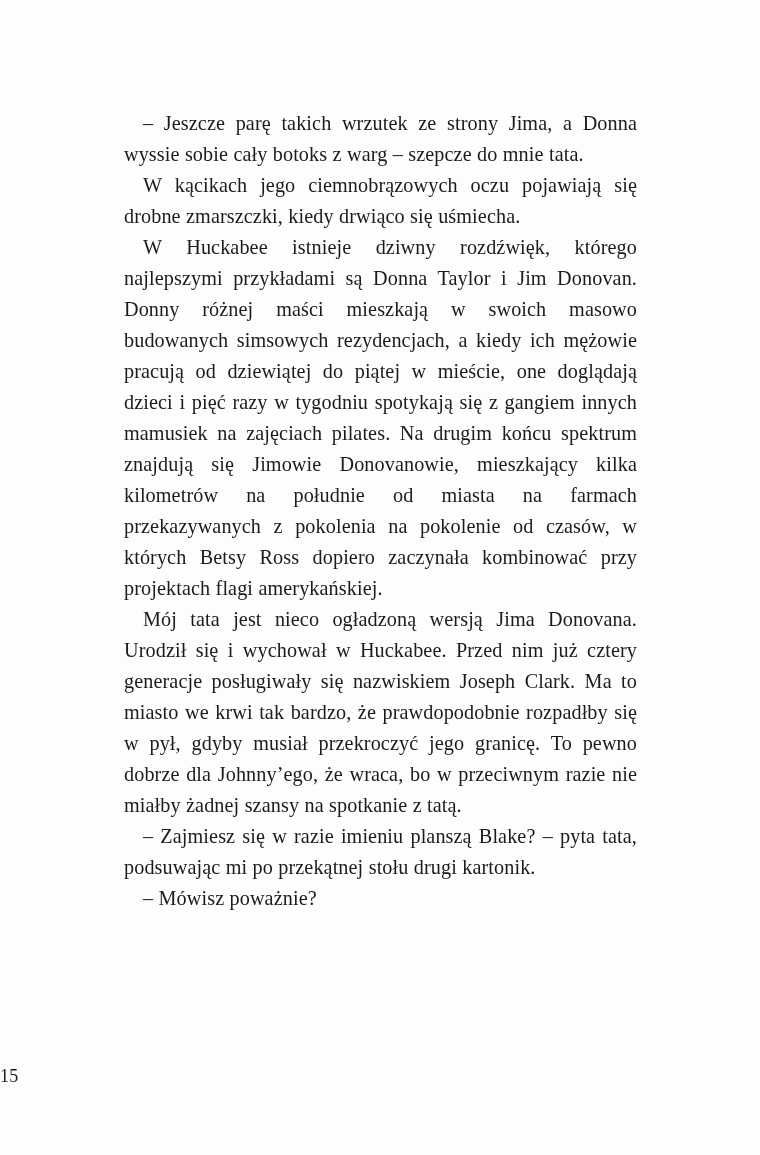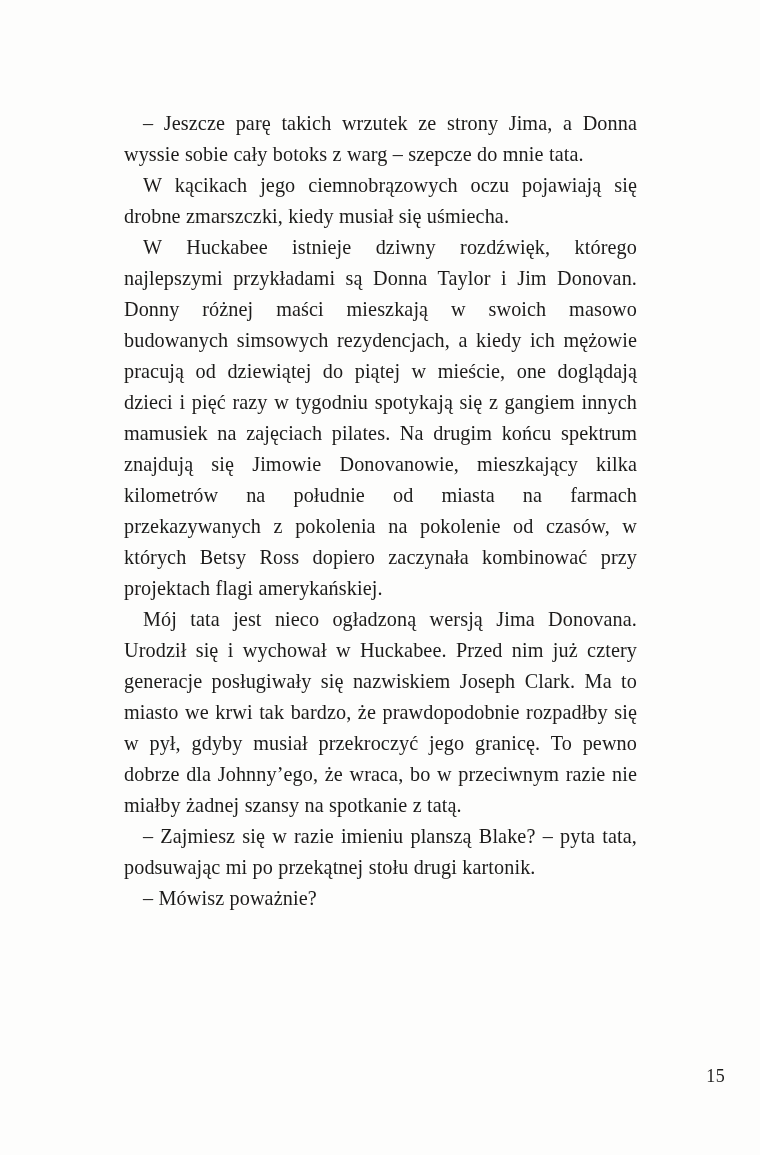--- a/index.html
+++ b/index.html
@@ -49,36 +49,36 @@
     margin-bottom: 0;
   }
 
   
 
   .folio {
     position: absolute;
     left: 0;
     right: 0;
     top: 1064px;
-    text-align: right;
+    text-align: left;
     font-size: 18px;
     line-height: 24px;
     color: #1c1b1a;
     font-family: "Liberation Serif", "DejaVu Serif", serif;
     letter-spacing: 0.02em;
   }
 </style>
 </head>
 <body>
 
 <div class="page">
 
   <div class="text-block">
     <p class="para">– Jeszcze parę takich wrzutek ze strony Jima, a Donna wyssie sobie cały botoks z warg – szepcze do mnie tata.</p>
-    <p class="para">W kącikach jego ciemnobrązowych oczu pojawiają się drobne zmarszczki, kiedy musiał się uśmiecha.</p>
+    <p class="para">W kącikach jego ciemnobrązowych oczu pojawiają się drobne zmarszczki, kiedy drwiąco się uśmiecha.</p>
     <p class="para">W Huckabee istnieje dziwny rozdźwięk, którego najlepszymi przykładami są Donna Taylor i Jim Donovan. Donny różnej maści mieszkają w swoich masowo budowanych simsowych rezydencjach, a kiedy ich mężowie pracują od dziewiątej do piątej w mieście, one doglądają dzieci i pięć razy w tygodniu spotykają się z gangiem innych mamusiek na zajęciach pilates. Na drugim końcu spektrum znajdują się Jimowie Donovanowie, mieszkający kilka kilometrów na południe od miasta na farmach przekazywanych z pokolenia na pokolenie od czasów, w których Betsy Ross dopiero zaczynała kombinować przy projektach flagi amerykańskiej.</p>
     <p class="para">Mój tata jest nieco ogładzoną wersją Jima Donovana. Urodził się i wychował w Huckabee. Przed nim już cztery generacje posługiwały się nazwiskiem Joseph Clark. Ma to miasto we krwi tak bardzo, że prawdopodobnie rozpadłby się w pył, gdyby musiał przekroczyć jego granicę. To pewno dobrze dla Johnny’ego, że wraca, bo w przeciwnym razie nie miałby żadnej szansy na spotkanie z tatą.</p>
     <p class="para">– Zajmiesz się w razie imieniu planszą Blake? – pyta tata, podsuwając mi po przekątnej stołu drugi kartonik.</p>
     <p class="para">– Mówisz poważnie?</p>
   </div>
 
   <div class="folio">15</div>
 
 </div>
 

